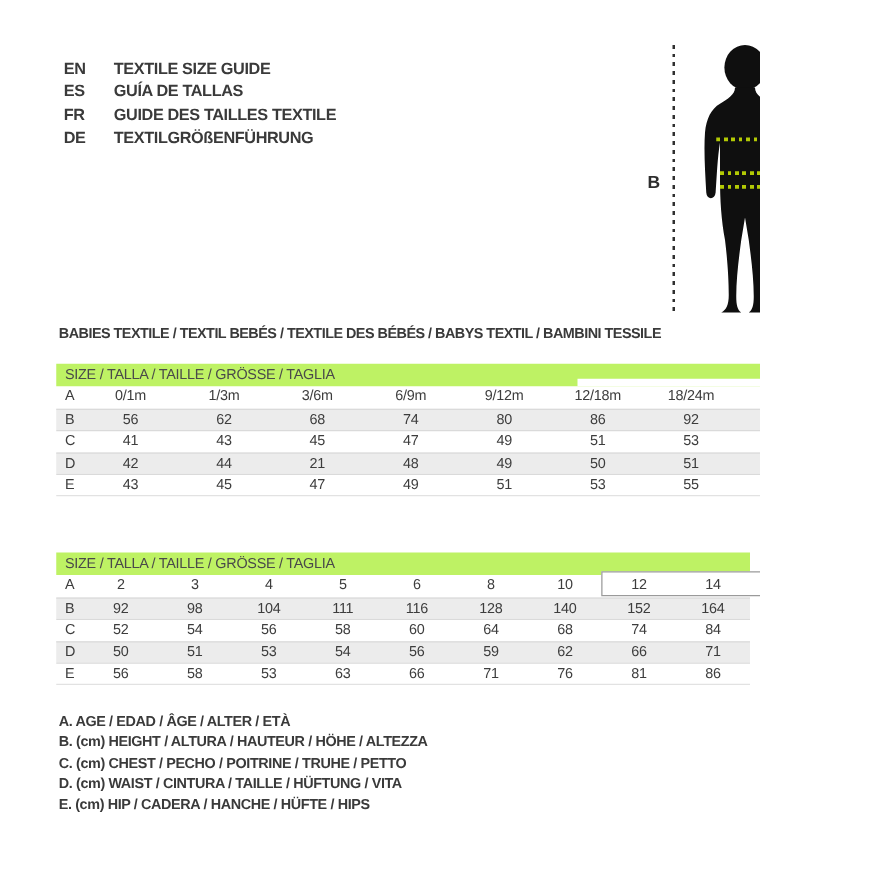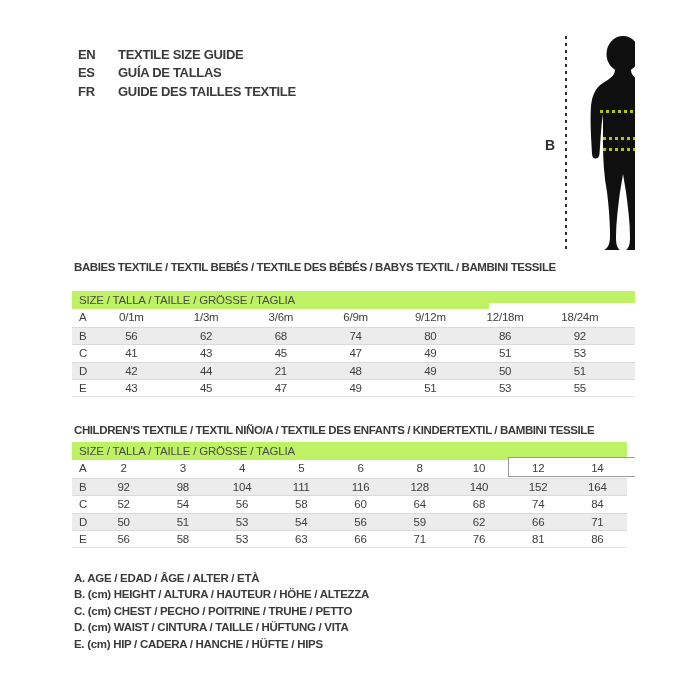--- a/index.html
+++ b/index.html
@@ -1,18 +1,18 @@
 <!DOCTYPE html>
 <html><head>
 <meta charset="utf-8">
 <style>
   html,body{margin:0;padding:0;background:#fff;}
   #root{
     position:relative;width:608px;height:700px;background:#ffffff;overflow:hidden;
-    font-family:"Liberation Sans","DejaVu Sans",sans-serif;color:#3d3d3d;margin-left:27px;
+    font-family:"Liberation Sans","DejaVu Sans",sans-serif;color:#3d3d3d;
     -webkit-font-smoothing:antialiased;
   }
   
   .langs{position:absolute;left:51px;top:46px;}
   .lang-row{display:flex;height:18.4px;line-height:18.4px;font-size:13px;font-weight:bold;letter-spacing:-0.3px;color:#3a3a3a;}
   .lang-row .code{width:40px;flex:0 0 40px;}
   
   .fig-label{position:absolute;font-size:14px;font-weight:600;color:#2e2e2e;line-height:14px;}
   .vdots{position:absolute;left:538px;top:36px;width:2px;height:216px;
     background:repeating-linear-gradient(to bottom,#2f2f2f 0 3px,transparent 3px 7px);}
@@ -49,20 +49,24 @@
       <span class="code">EN</span>
       <span class="title">TEXTILE SIZE GUIDE</span>
     </div>
     <div class="lang-row">
       <span class="code">ES</span>
       <span class="title">GUÍA DE TALLAS</span>
     </div>
     <div class="lang-row">
       <span class="code">FR</span>
       <span class="title">GUIDE DES TAILLES TEXTILE</span>
+    </div>
+    <div class="lang-row">
+      <span class="code">DE</span>
+      <span class="title">TEXTILGRÖßENFÜHRUNG</span>
     </div>
   </div>
 
   <span class="fig-label" style="left:518px;top:138px;">B</span>
   <div class="vdots"></div>
 
   <svg class="silhouette" width="90" height="224" viewBox="0 0 90 224" aria-hidden="true">
     <ellipse cx="44" cy="24" rx="16.5" ry="18" fill="#0f0f0f"></ellipse>
     <path fill="#0f0f0f" d="M36,40
       C36,46 30,49 24,53 C17,57 13,65 12,76 C11,90 12,106 13,124
@@ -146,21 +150,20 @@
       <span class="c">45</span>
       <span class="c">47</span>
       <span class="c">49</span>
       <span class="c">51</span>
       <span class="c">53</span>
       <span class="c">55</span>
       <span class="c">57</span>
     </div>
   </div>
 
-  <div class="sec-title" style="top:424px;">CHILDREN'S TEXTILE / TEXTIL NIÑO/A / TEXTILE DES ENFANTS / KINDERTEXTIL / BAMBINI TESSILE</div>
 
   <div class="hl-box"></div>
 
   <div class="tbl children" style="top:442px;width:555px;">
     <div class="t-head">
       <span>SIZE / TALLA / TAILLE / GRÖSSE / TAGLIA</span>
     </div>
     <div class="t-row first">
       <span class="rl">A</span>
       <span class="c">2</span>

